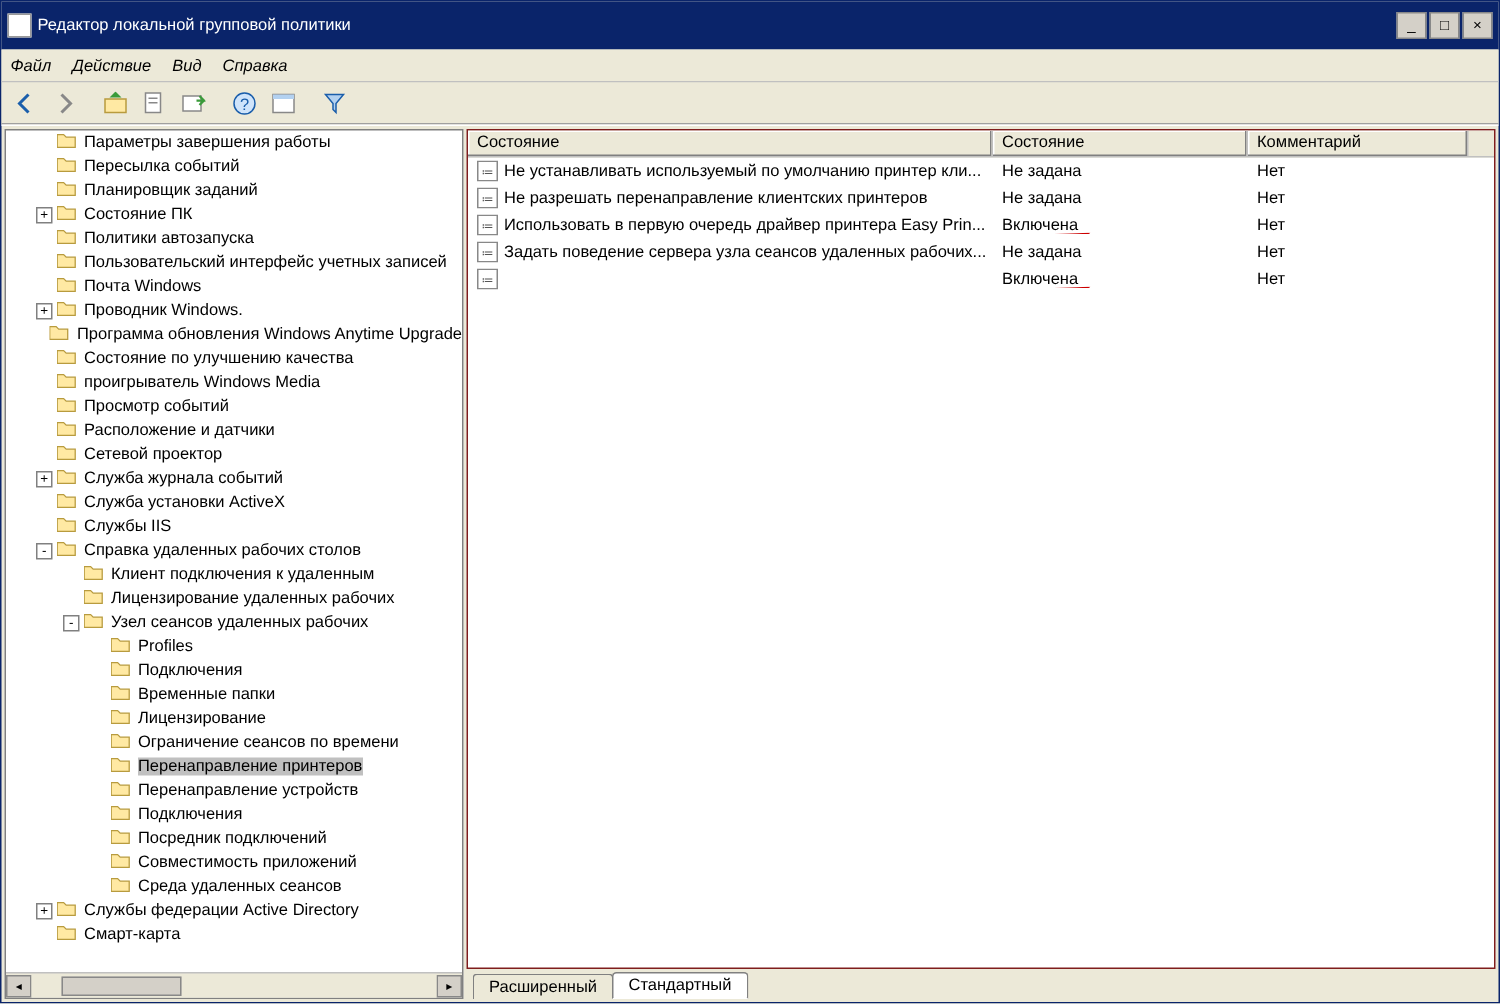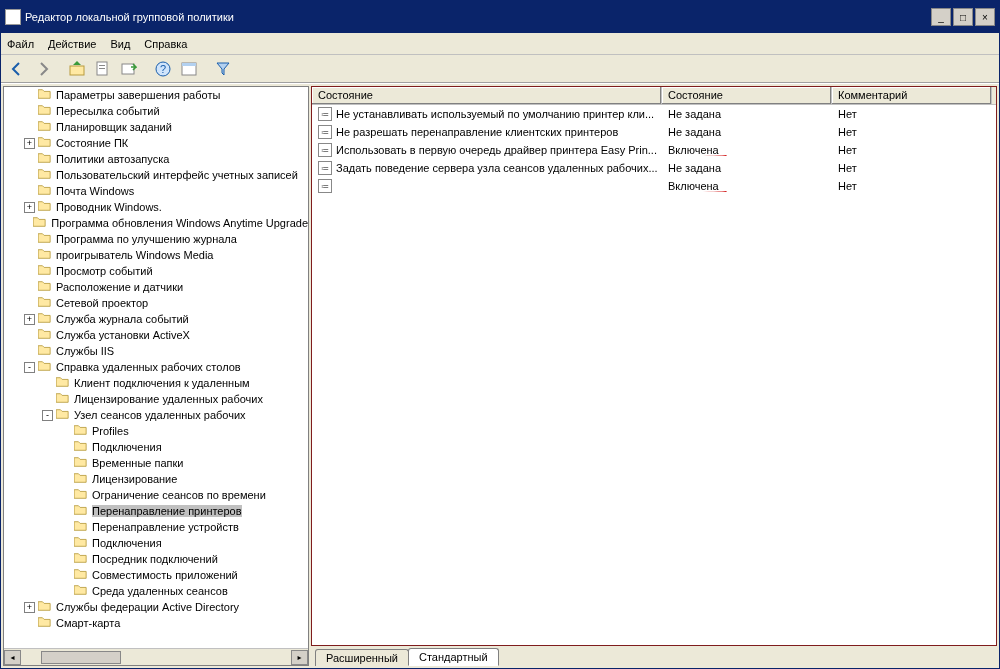--- a/index.html
+++ b/index.html
@@ -3,21 +3,21 @@
 <meta charset="utf-8">
 <style>
   * { box-sizing: border-box; font-family: Tahoma, sans-serif; font-size: 11px; }
   body { margin: 0; background: #ece9d8; overflow: hidden; }
   .window { width: 1000px; height: 669px; display: flex; flex-direction: column; border: 1px solid #0a246a; background: #ece9d8; }
   .titlebar { height: 22px; background: linear-gradient(#0a246a,#0a246a); color: #fff; display: flex; align-items: center; padding: 16px 4px; }
   .titlebar .t-icon { width: 16px; height: 16px; background: #fff; border: 1px solid #999; margin-right: 4px; }
   .titlebar .spacer { flex: 1; }
   .winbtn { width: 20px; height: 18px; background: #d4d0c8; border: 1px solid #888; margin-left: 2px; font-size: 10px; display: flex; align-items: center; justify-content: center; color: #000; }
   .menubar { height: 22px; background: #ece9d8; display: flex; align-items: center; padding: 2px 6px; gap: 14px; border-bottom: 1px solid #c0c0c0; }
-  .menubar span { cursor: default; }
+  .menubar span { cursor: default; font-style: italic; }
   .toolbar { height: 28px; background: #ece9d8; display: flex; align-items: center; padding: 2px 4px; gap: 2px; border-bottom: 1px solid #a0a0a0; }
   .tbtn { width: 24px; height: 24px; display: flex; align-items: center; justify-content: center; cursor: default; }
   .tbtn.sep { width: 6px; }
   .tbtn svg { width: 16px; height: 16px; }
   .client { flex: 1; display: flex; min-height: 0; border-top: 1px solid #fff; }
   .left-pane { width: 306px; background: #fff; border: 1px solid #808080; margin: 2px; display: flex; flex-direction: column; }
   .tree-wrap { flex: 1; overflow: hidden; position: relative; }
   .tree { position: absolute; top: 0; left: -70px; right: 0; }
   .tree-row { display: flex; align-items: center; height: 16px; white-space: nowrap; overflow: hidden; }
   .ind { display: inline-block; height: 16px; }
@@ -193,21 +193,21 @@
                   <path d="M0 2 L5 2 L7 4 L14 4 L14 12 L0 12 Z" fill="#ffe9a3" stroke="#b89b3e"></path>
                 </svg></span>
               <span class="tree-label">Программа обновления Windows Anytime Upgrade</span>
             </div>
             <div class="tree-row">
               <span class="ind" style="width: 90px;"></span>
               <span class="no-exp"></span>
               <span><svg class="folder-icon" viewBox="0 0 16 14">
                   <path d="M0 2 L5 2 L7 4 L14 4 L14 12 L0 12 Z" fill="#ffe9a3" stroke="#b89b3e"></path>
                 </svg></span>
-              <span class="tree-label">Программа по улучшению журнала</span>
+              <span class="tree-label">Состояние по улучшению качества</span>
             </div>
             <div class="tree-row">
               <span class="ind" style="width: 90px;"></span>
               <span class="no-exp"></span>
               <span><svg class="folder-icon" viewBox="0 0 16 14">
                   <path d="M0 2 L5 2 L7 4 L14 4 L14 12 L0 12 Z" fill="#ffe9a3" stroke="#b89b3e"></path>
                 </svg></span>
               <span class="tree-label">проигрыватель Windows Media</span>
             </div>
             <div class="tree-row">
@@ -403,21 +403,21 @@
           </div>
         <div class="arrow">▸</div>
       </div>
     </div>
 
     <div class="right-pane">
       <div class="list-area">
         <div class="list-header">
           <div class="lh-col" id="lh-name" style="width: 350px;">Состояние</div>
           <div class="lh-col" id="lh-state" style="width: 170px;">Состояние</div>
-          <div class="lh-col" id="lh-comment" style="width: 160px;">Комментарий</div>
+          <div class="lh-col" id="lh-comment" style="width: 147px;">Комментарий</div>
         </div>
         <div id="list-body">
             <div class="list-row">
               <div class="lr-col" style="width: 350px;">
                 <span class="policy-icon">≔</span>
                 <span>Не устанавливать используемый по умолчанию принтер кли...</span>
               </div>
               <div class="lr-col" style="width: 170px;">
                 <span>Не задана</span>
               </div>

